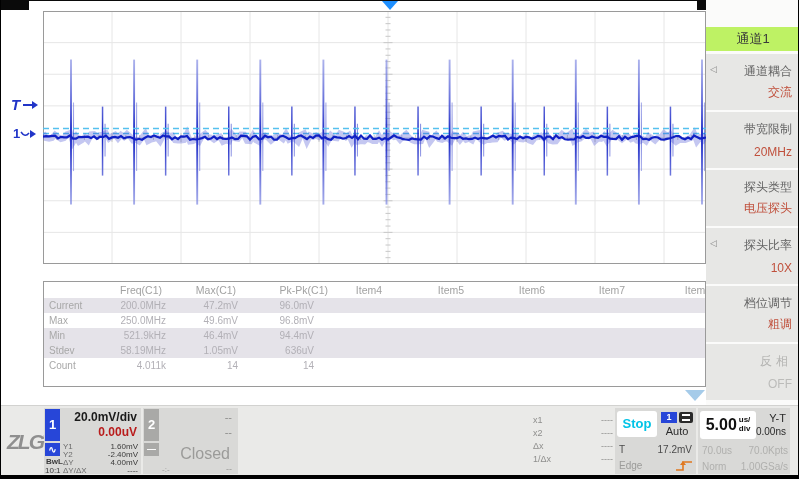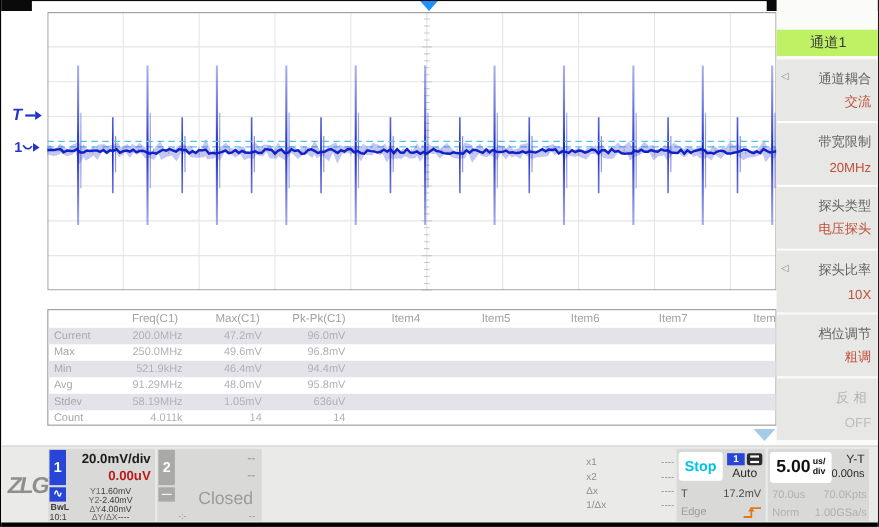--- a/index.html
+++ b/index.html
@@ -70,21 +70,21 @@
   .badge.blue { background:#2746d8; }
   .badge.gray { background:#a9a9a7; }
 
   #ch1-badge { left:1px; top:1px; width:15px; height:32px; font-size:13px; line-height:32px; }
   #ch1-scale { position:absolute; right:4px; top:2px; font-size:12px; font-weight:bold; color:#1a1a1a; }
   #ch1-offset{ position:absolute; right:4px; top:17px; font-size:12px; font-weight:bold; color:#b91c1c; }
   #ch1-ac { left:1px; top:35px; width:15px; height:13px; font-size:10px; line-height:13px; }
   #ch1-bwl { position:absolute; left:2px; top:49px; font-size:8px; font-weight:bold; color:#3a3a3a; }
   #ch1-probe { position:absolute; left:1px; top:58px; font-size:8px; color:#3a3a3a; }
   #ch1-cursors { position:absolute; left:19px; right:3px; top:35px; }
-  .mini-row { display:flex; justify-content:center; font-size:8px; height:8px; line-height:8px; }
+  .mini-row { display:flex; justify-content:space-between; font-size:8px; height:8px; line-height:8px; }
   .mini-row .ml { color:#6a6a6a; }
   .mini-row .mv { color:#3a3a3a; }
 
   #ch2-badge { left:1px; top:1px; width:15px; height:32px; font-size:13px; line-height:32px; }
   #ch2-r1 { position:absolute; right:6px; top:3px; font-size:11px; color:#8f8f8d; }
   #ch2-r2 { position:absolute; right:6px; top:18px; font-size:11px; color:#8f8f8d; }
   #ch2-dash { left:1px; top:35px; width:15px; height:13px; font-size:9px; line-height:12px; }
   #ch2-status { position:absolute; right:8px; top:37px; font-size:16px; color:#9b9b99; }
   #ch2-ratio { position:absolute; left:19px; top:57px; font-size:8px; color:#9b9b99; }
   #ch2-extra { position:absolute; right:6px; top:56px; font-size:9px; color:#9b9b99; }
@@ -309,21 +309,21 @@
         <path d="M1 3 Q5 9 9 4" stroke="#2135c8" stroke-width="1.5" fill="none"></path>
       </svg>
       <span class="arrow-head"></span>
   </div>
 
   <div id="mtable">
       <div class="tr head">
         <div class="tc" style="width: 58px;"></div>
         <div class="tc" style="width: 78px;">Freq(C1)</div>
         <div class="tc" style="width: 72px;">Max(C1)</div>
-        <div class="tc" style="width: 76px;">Pk-Pk(C1)</div>
+        <div class="tc" style="width: 76px; text-align: right;">Pk-Pk(C1)</div>
         <div class="tc" style="width: 82px;">Item4</div>
         <div class="tc" style="width: 82px;">Item5</div>
         <div class="tc" style="width: 80px;">Item6</div>
         <div class="tc" style="width: 80px;">Item7</div>
         <div class="tc" style="width: 92px;">Item8</div>
       </div>
       <div class="tr stripe">
         <div class="tc lbl" style="width: 58px;">Current</div>
         <div class="tc val" style="width: 78px;">200.0MHz</div>
         <div class="tc val" style="width: 72px;">47.2mV</div>
@@ -343,31 +343,20 @@
         <div class="tc val" style="width: 82px;"></div>
         <div class="tc val" style="width: 80px;"></div>
         <div class="tc val" style="width: 80px;"></div>
         <div class="tc val" style="width: 92px;"></div>
       </div>
       <div class="tr stripe">
         <div class="tc lbl" style="width: 58px;">Min</div>
         <div class="tc val" style="width: 78px;">521.9kHz</div>
         <div class="tc val" style="width: 72px;">46.4mV</div>
         <div class="tc val" style="width: 76px;">94.4mV</div>
-        <div class="tc val" style="width: 82px;"></div>
-        <div class="tc val" style="width: 82px;"></div>
-        <div class="tc val" style="width: 80px;"></div>
-        <div class="tc val" style="width: 80px;"></div>
-        <div class="tc val" style="width: 92px;"></div>
-      </div>
-      <div class="tr">
-        <div class="tc lbl" style="width: 58px;">Avg</div>
-        <div class="tc val" style="width: 78px;">91.29MHz</div>
-        <div class="tc val" style="width: 72px;">48.0mV</div>
-        <div class="tc val" style="width: 76px;">95.8mV</div>
         <div class="tc val" style="width: 82px;"></div>
         <div class="tc val" style="width: 82px;"></div>
         <div class="tc val" style="width: 80px;"></div>
         <div class="tc val" style="width: 80px;"></div>
         <div class="tc val" style="width: 92px;"></div>
       </div>
       <div class="tr stripe">
         <div class="tc lbl" style="width: 58px;">Stdev</div>
         <div class="tc val" style="width: 78px;">58.19MHz</div>
         <div class="tc val" style="width: 72px;">1.05mV</div>

